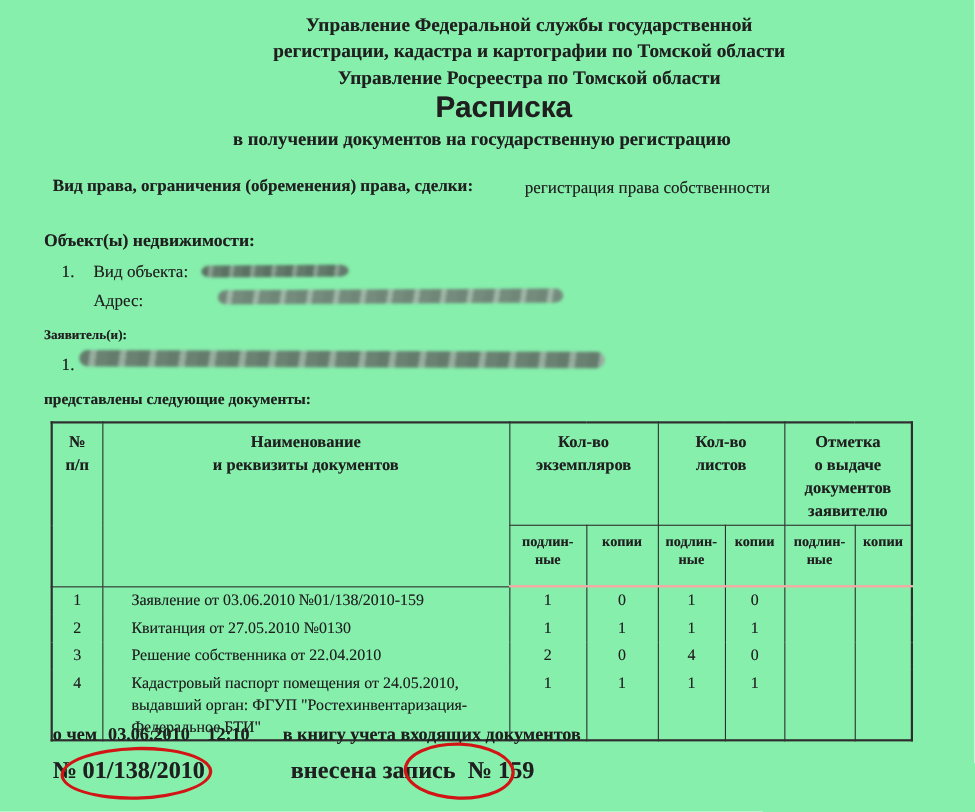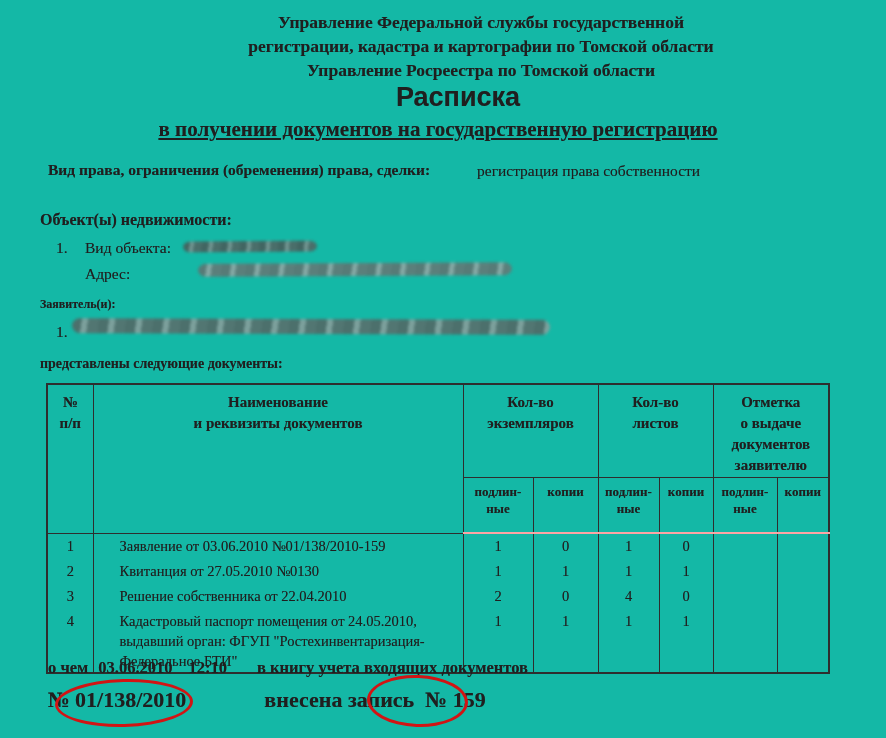--- a/index.html
+++ b/index.html
@@ -1,29 +1,29 @@
 <!DOCTYPE html>
 <html style="--circle: #d21414;"><head>
 <meta charset="utf-8">
 <style>
   html,body{margin:0;padding:0;background:#fff;}
   #page{
-    position:relative;width:886px;height:738px;background:#14b8a6;overflow:hidden;
+    position:relative;width:886px;height:738px;background:#86efac;overflow:hidden;
     font-family:"Liberation Serif", serif;color:#1f1f1f;
   }
   .abs{position:absolute;}
   .scan{text-shadow:0 0 .5px rgba(45,45,45,.55);}
 
   
   #org-block{top:10px;left:76px;width:810px;text-align:center;
     font-size:17.5px;font-weight:bold;line-height:24px;}
   #doc-title{top:82px;left:18px;width:880px;text-align:center;
     font-family:"Liberation Sans", sans-serif;font-size:27px;font-weight:bold;}
   #doc-subtitle{top:117px;left:3px;width:870px;text-align:center;
-    font-size:21px;font-weight:bold;text-decoration:underline;}
+    font-size:17px;font-weight:bold;}
 
   
   .label{font-size:15.5px;font-weight:bold;}
   .value{font-size:15.5px;}
   #right-type-label{top:161px;left:48px;}
   #right-type-value{top:162px;left:477px;}
   #objects-label{top:211px;left:40px;font-size:16px;}
   #object-index{top:239px;left:56px;}
   #object-kind-label{top:239px;left:85px;font-weight:normal;}
   #address-label{top:265px;left:85px;font-weight:normal;}

